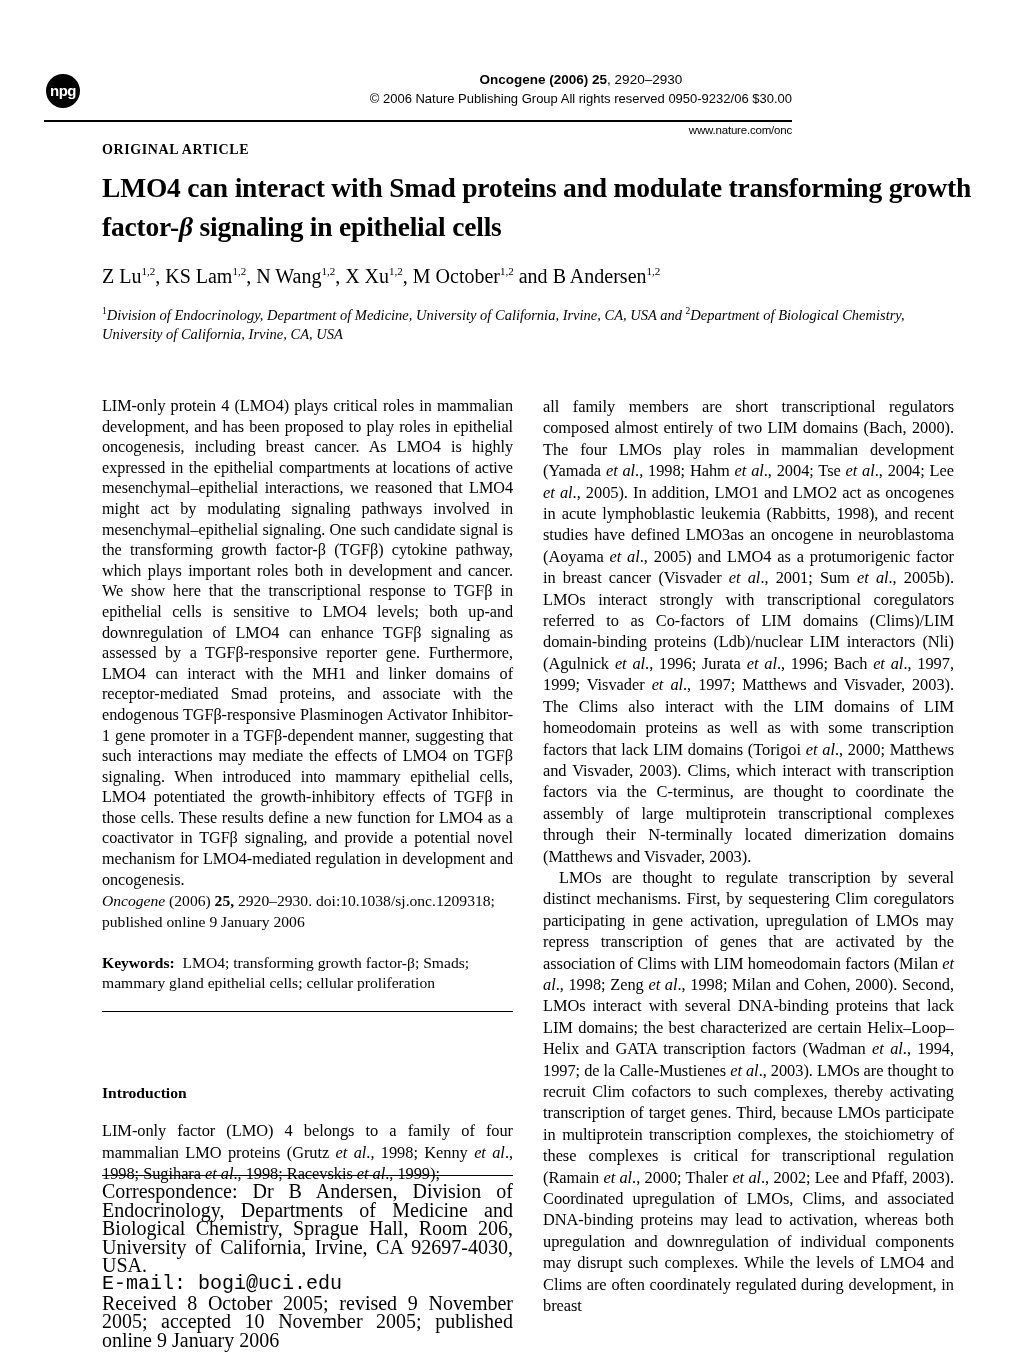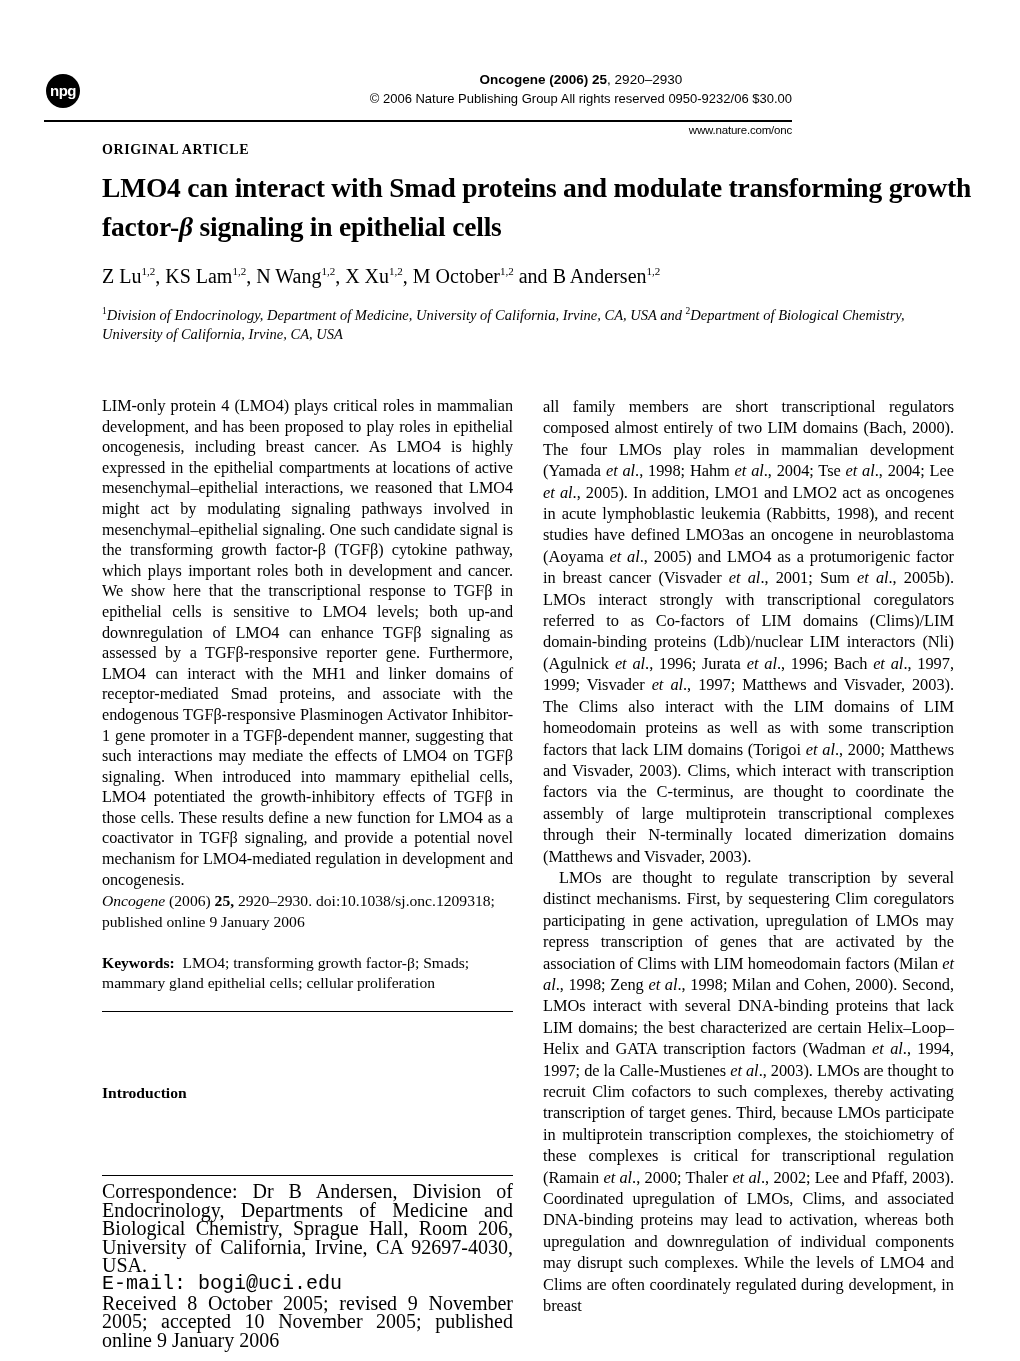--- a/index.html
+++ b/index.html
@@ -252,20 +252,21 @@
     </div>
 
     <div class="keywords">
       <span class="kw-label">Keywords:</span>&nbsp; <span>LMO4; transforming growth factor-β; Smads; mammary gland epithelial cells; cellular proliferation</span>
     </div>
 
     <div class="thin-rule"></div>
 
     <div class="section-heading">Introduction</div>
 
+    <div class="body-text">LIM-only factor (LMO) 4 belongs to a family of four mammalian LMO proteins (Grutz <span style="font-style:italic">et al</span>., 1998; Kenny <span style="font-style:italic">et al</span>., 1998; Sugihara <span style="font-style:italic">et al</span>., 1998; Racevskis <span style="font-style:italic">et al</span>., 1999);</div>
   </div>
 
   <div class="col-right">
     <div class="body-text">all family members are short transcriptional regulators composed almost entirely of two LIM domains (Bach, 2000). The four LMOs play roles in mammalian development (Yamada <span style="font-style:italic">et al</span>., 1998; Hahm <span style="font-style:italic">et al</span>., 2004; Tse <span style="font-style:italic">et al</span>., 2004; Lee <span style="font-style:italic">et al</span>., 2005). In addition, LMO1 and LMO2 act as oncogenes in acute lymphoblastic leukemia (Rabbitts, 1998), and recent studies have defined LMO3as an oncogene in neuroblastoma (Aoyama <span style="font-style:italic">et al</span>., 2005) and LMO4 as a protumorigenic factor in breast cancer (Visvader <span style="font-style:italic">et al</span>., 2001; Sum <span style="font-style:italic">et al</span>., 2005b). LMOs interact strongly with transcriptional coregulators referred to as Co-factors of LIM domains (Clims)/LIM domain-binding proteins (Ldb)/nuclear LIM interactors (Nli) (Agulnick <span style="font-style:italic">et al</span>., 1996; Jurata <span style="font-style:italic">et al</span>., 1996; Bach <span style="font-style:italic">et al</span>., 1997, 1999; Visvader <span style="font-style:italic">et al</span>., 1997; Matthews and Visvader, 2003). The Clims also interact with the LIM domains of LIM homeodomain proteins as well as with some transcription factors that lack LIM domains (Torigoi <span style="font-style:italic">et al</span>., 2000; Matthews and Visvader, 2003). Clims, which interact with transcription factors via the C-terminus, are thought to coordinate the assembly of large multiprotein transcriptional complexes through their N-terminally located dimerization domains (Matthews and Visvader, 2003).</div>
     <div class="body-text" style="margin-top:0;text-indent:16px;">LMOs are thought to regulate transcription by several distinct mechanisms. First, by sequestering Clim coregulators participating in gene activation, upregulation of LMOs may repress transcription of genes that are activated by the association of Clims with LIM homeodomain factors (Milan <span style="font-style:italic">et al</span>., 1998; Zeng <span style="font-style:italic">et al</span>., 1998; Milan and Cohen, 2000). Second, LMOs interact with several DNA-binding proteins that lack LIM domains; the best characterized are certain Helix–Loop–Helix and GATA transcription factors (Wadman <span style="font-style:italic">et al</span>., 1994, 1997; de la Calle-Mustienes <span style="font-style:italic">et al</span>., 2003). LMOs are thought to recruit Clim cofactors to such complexes, thereby activating transcription of target genes. Third, because LMOs participate in multiprotein transcription complexes, the stoichiometry of these complexes is critical for transcriptional regulation (Ramain <span style="font-style:italic">et al</span>., 2000; Thaler <span style="font-style:italic">et al</span>., 2002; Lee and Pfaff, 2003). Coordinated upregulation of LMOs, Clims, and associated DNA-binding proteins may lead to activation, whereas both upregulation and downregulation of individual components may disrupt such complexes. While the levels of LMO4 and Clims are often coordinately regulated during development, in breast</div>
   </div>
 
   <div class="footnote-rule"></div>
   <div class="footnote">
     <span class="fn-line">Correspondence: Dr B Andersen, Division of Endocrinology, Departments of Medicine and Biological Chemistry, Sprague Hall, Room 206, University of California, Irvine, CA 92697-4030, USA.</span>

